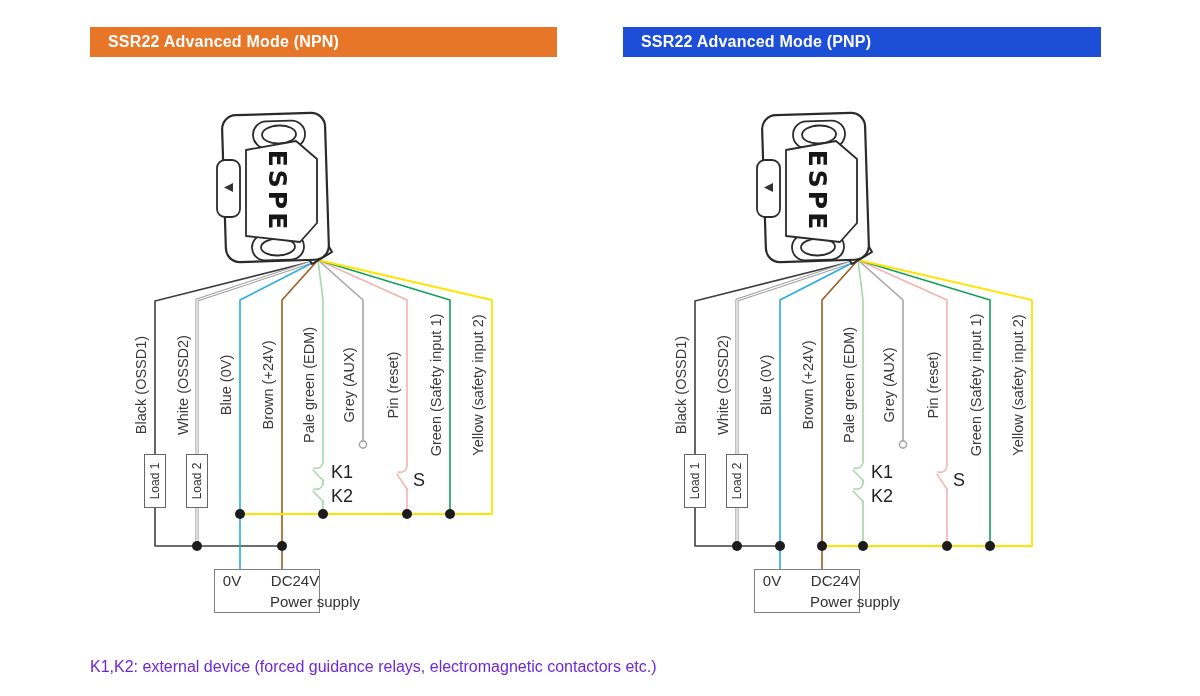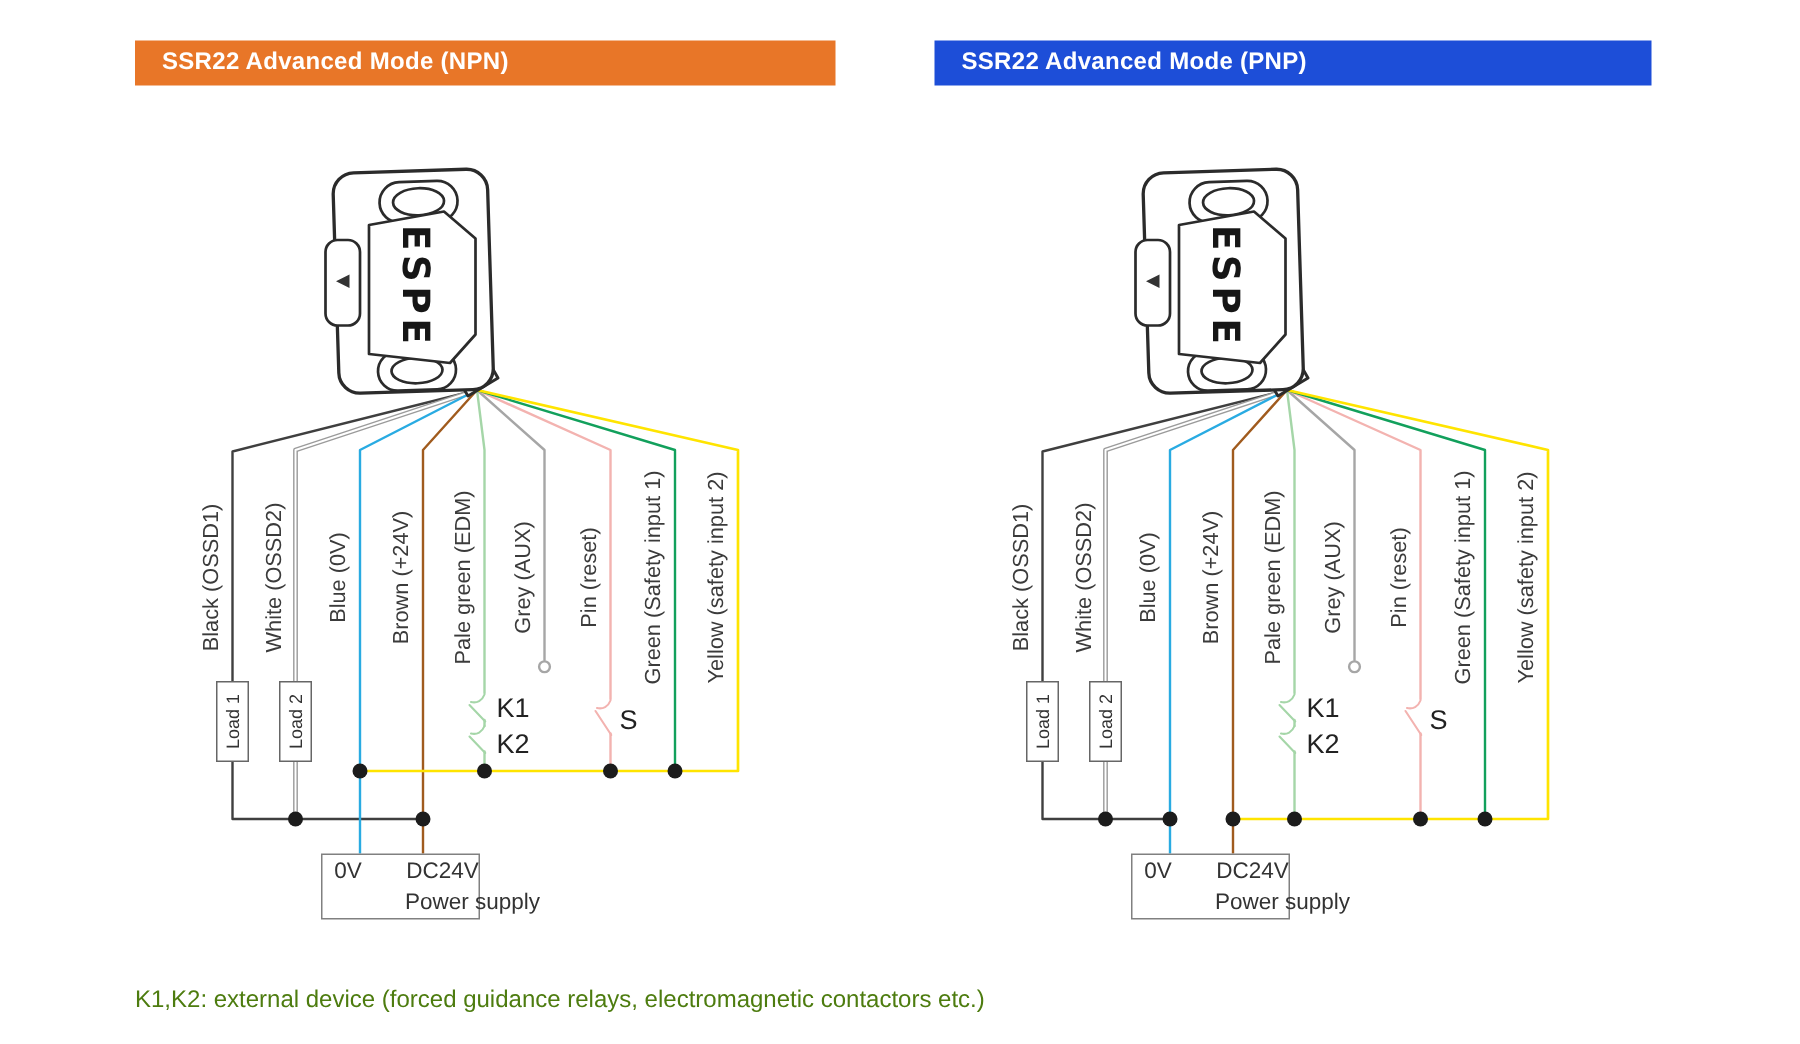--- a/index.html
+++ b/index.html
@@ -178,15 +178,15 @@
     <span class="v0">0V</span>
     <span class="v24">DC24V</span>
     <span class="lbl">Power supply</span>
   </div>
   <div class="psu" style="left:754px;top:569px">
     <span class="v0">0V</span>
     <span class="v24">DC24V</span>
     <span class="lbl">Power supply</span>
   </div>
 
-  <div class="note" style="color: #4d7c0f;">K1,K2: external device (forced guidance relays, electromagnetic contactors etc.)</div>
+  <div class="note" style="color: #6d28d9;">K1,K2: external device (forced guidance relays, electromagnetic contactors etc.)</div>
 
 </div>
 
 </body></html>

